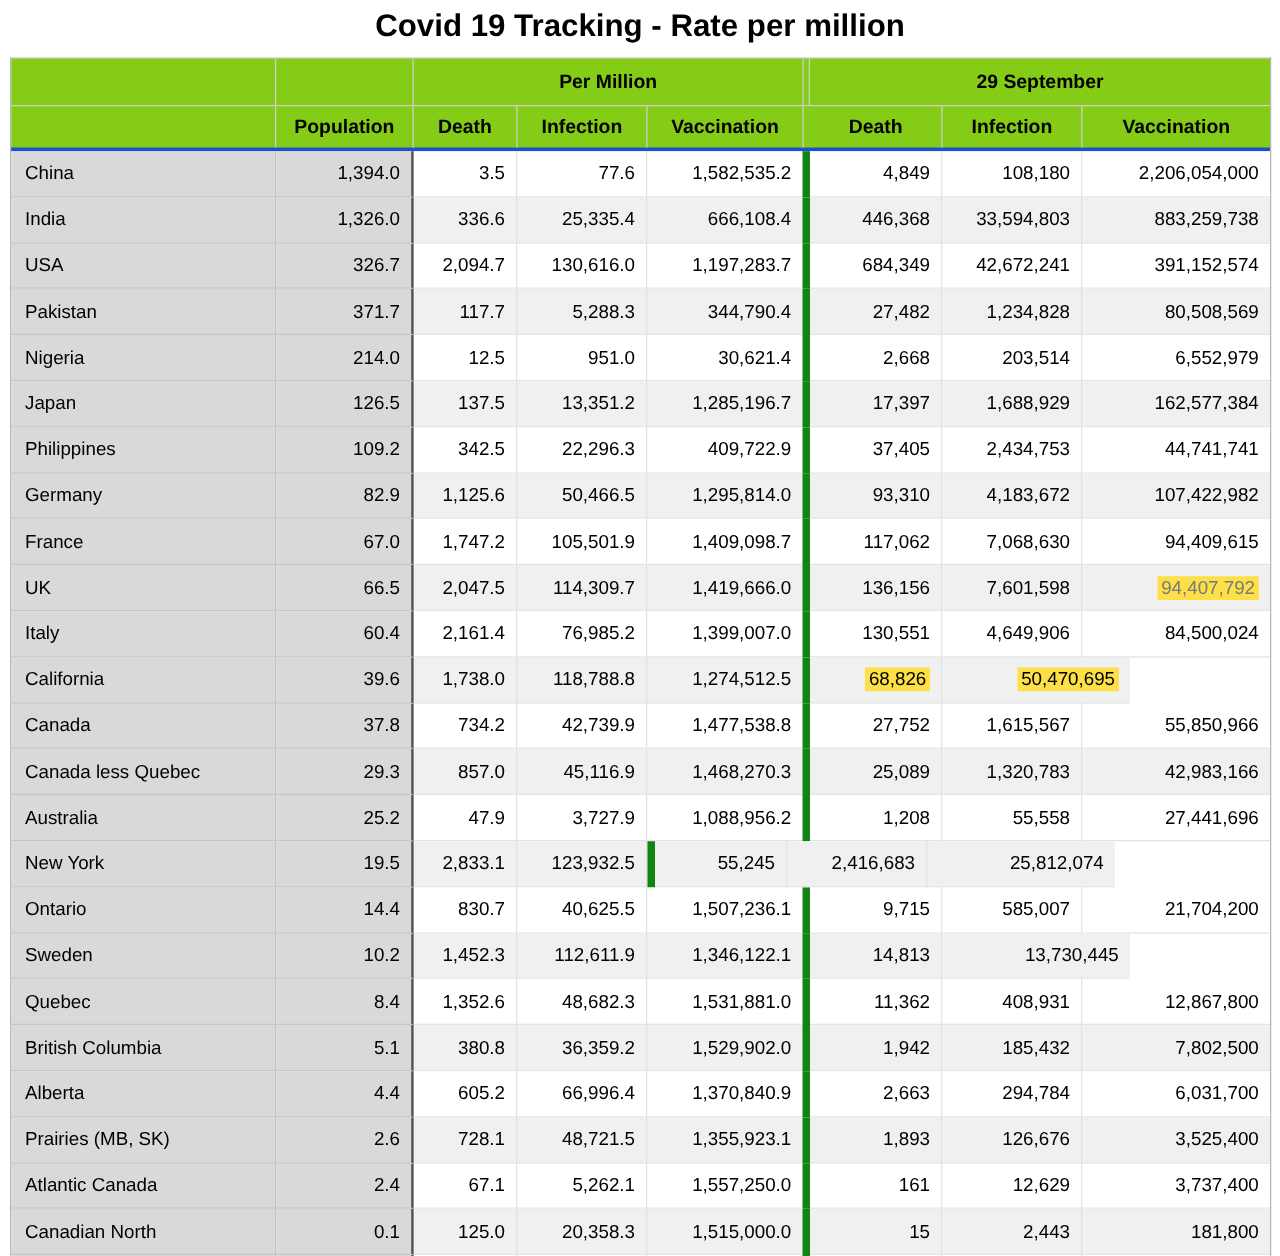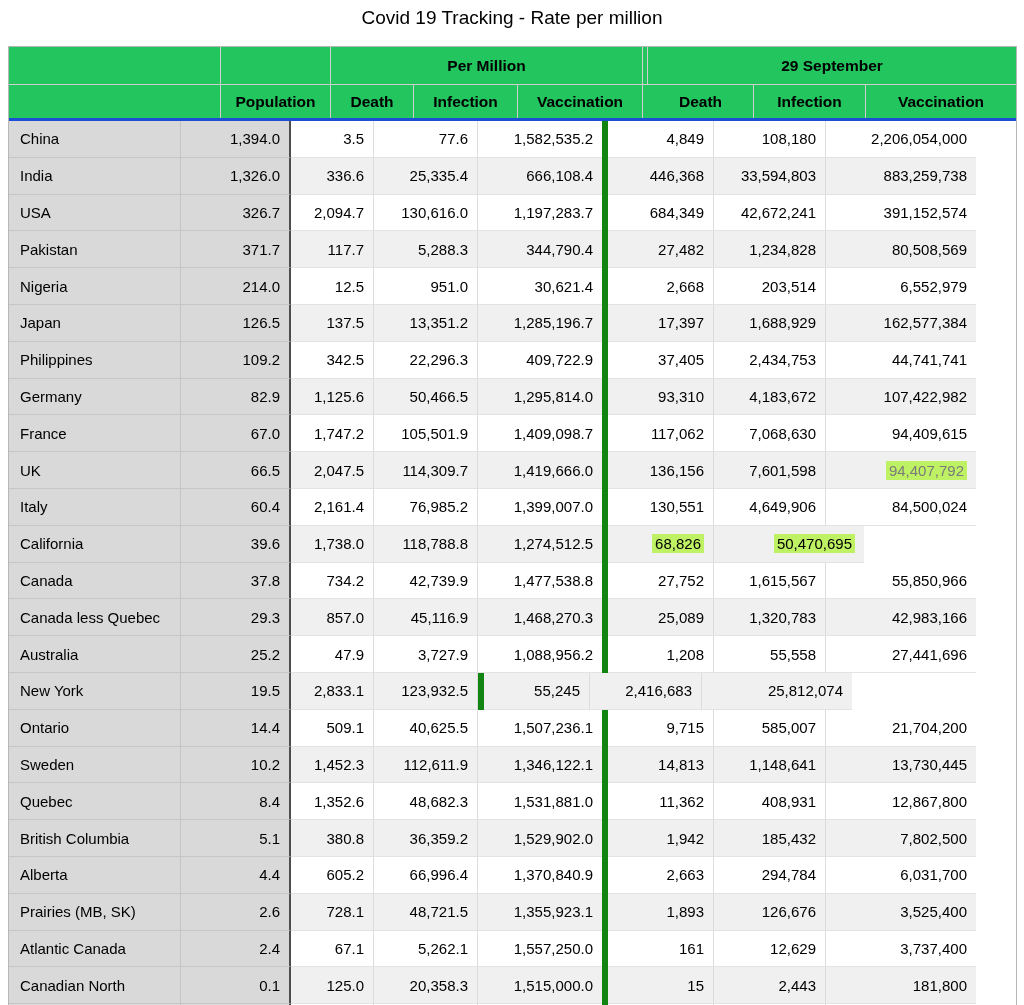--- a/index.html
+++ b/index.html
@@ -3,61 +3,61 @@
 <meta charset="utf-8">
 <style>
   html,body { margin:0; padding:0; }
   body {
     width:1024px; height:1005px; overflow:hidden; background:#ffffff;
     font-family:"Liberation Sans","DejaVu Sans",sans-serif; color:#000;
     position:relative;
   }
   .page-title {
     position:absolute; top:7px; left:0; width:1024px; text-align:center;
-    font-size:19px; font-weight:400; color:#000;
+    font-size:25px; font-weight:700; color:#000;
   }
   .sheet-table {
     position:absolute; left:8px; top:46px; width:1009px;
     border:1px solid #b7b7b7; border-bottom:none; box-sizing:border-box;
     background:#fff;
   }
-  .hrow { display:flex; background:#22c55e; }
+  .hrow { display:flex; background:#84cc16; }
   .hrow-groups { height:37px; }
   .hrow-labels { height:33px; border-top:1px solid #cfcfcf; border-bottom:3px solid #1d4ed8; }
   .hcell {
     box-sizing:border-box; display:flex; align-items:center; justify-content:center;
     font-weight:700; font-size:15.5px; border-right:1px solid #cfcfcf;
     overflow:hidden; white-space:nowrap;
   }
   .hcell:last-child { border-right:none; }
   .hcell.no-sep { border-right:none; }
   .row { display:flex; height:36.8px; }
   .cell {
     box-sizing:border-box; display:flex; align-items:center;
     font-size:15px; border-right:1px solid #dcdcdc; border-bottom:1px solid #e3e3e3;
     background:#fff; overflow:hidden; white-space:nowrap;
   }
   .zebra .cell { background:#f0f0f0; }
   .cell.c-name, .cell.c-pop, .zebra .cell.c-name, .zebra .cell.c-pop {
     background:#d9d9d9; border-right-color:#c4c4c4; border-bottom-color:#c6c6c6;
   }
-  .c-name  { width:172px; padding-left:11px; justify-content:flex-start; }
+  .c-name  { width:212px; padding-left:11px; justify-content:flex-start; }
   .c-pop   { width:110px; border-right:2px solid #4d4d4d !important; }
   .c-d1 { width:83px; }  .c-i1 { width:104px; } .c-v1 { width:124px; border-right:none !important; }
   .c-green { width:6px; background:#128412 !important; border:none !important; padding:0; }
   .c-d2 { width:106px; } .c-i2 { width:112px; } .c-v2 { width:150px; border-right:none !important; }
   .num { justify-content:flex-end; padding-right:9px; }
   .h-name { width:212px; } .h-pop { width:110px; }
   .h-d1 { width:83px; } .h-i1 { width:104px; } .h-v1 { width:124px; border-right:none; }
   .h-green { width:6px; border-left:1px solid #cfcfcf; border-right:1px solid #cfcfcf; }
   .h-d2 { width:106px; } .h-i2 { width:112px; } .h-v2 { width:150px; }
   .g-empty-name { width:212px; } .g-empty-pop { width:110px; }
   .g-pm { width:311px; border-right:none; }
   .g-sep { width:368px; }
-  .hl { background:#bef264; padding:1px 3px; }
+  .hl { background:#fde047; padding:1px 3px; }
   .muted { color:#7a7a7a; }
   .partial-row { display:flex; height:3px; }
   .partial-row .cell { border-bottom:none; height:3px; }
 </style>
 </head>
 <body>
 
 <div class="page-title">Covid 19 Tracking - Rate per million</div>
 
 <div class="sheet-table">
@@ -473,21 +473,21 @@
         <div class="cell num c-v2">
           <span>25,812,074</span>
         </div>
       </div>
       <div class="row">
         <div class="cell c-name">Ontario</div>
         <div class="cell num c-pop">
           <span>14.4</span>
         </div>
         <div class="cell num c-d1">
-          <span>509.1</span>
+          <span>830.7</span>
         </div>
         <div class="cell num c-i1">
           <span>40,625.5</span>
         </div>
         <div class="cell num c-v1">
           <span>1,507,236.1</span>
         </div>
         <div class="cell c-green"></div>
         <div class="cell num c-d2">
           <span>9,715</span>
@@ -509,23 +509,20 @@
         </div>
         <div class="cell num c-i1">
           <span>112,611.9</span>
         </div>
         <div class="cell num c-v1">
           <span>1,346,122.1</span>
         </div>
         <div class="cell c-green"></div>
         <div class="cell num c-d2">
           <span>14,813</span>
-        </div>
-        <div class="cell num c-i2">
-          <span>1,148,641</span>
         </div>
         <div class="cell num c-v2">
           <span>13,730,445</span>
         </div>
       </div>
       <div class="row">
         <div class="cell c-name">Quebec</div>
         <div class="cell num c-pop">
           <span>8.4</span>
         </div>

